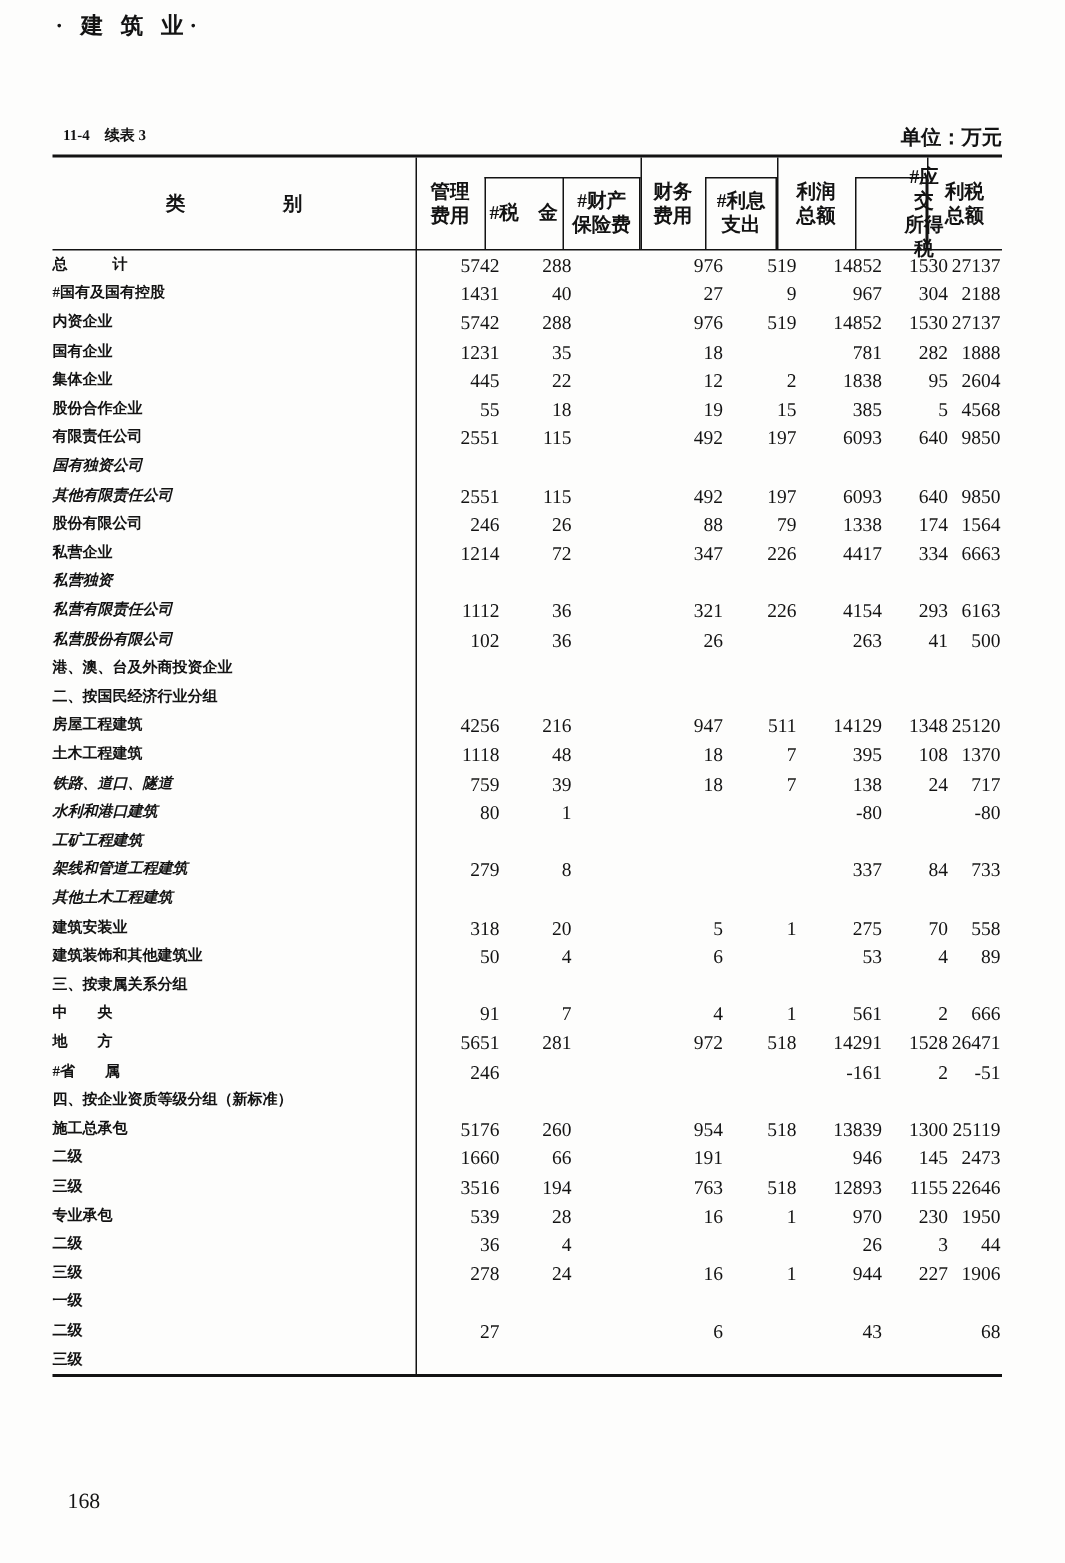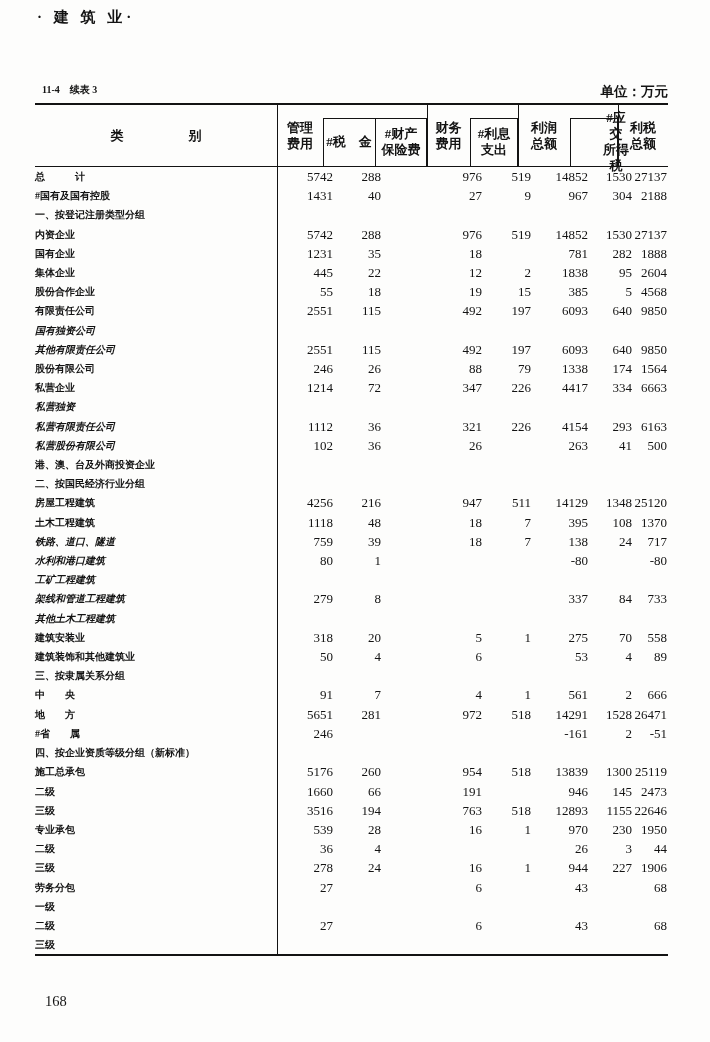--- a/index.html
+++ b/index.html
@@ -133,31 +133,20 @@
           <td class="num c0">1431</td>
           <td class="num c1">40</td>
           <td class="num c2"></td>
           <td class="num c3">27</td>
           <td class="num c4">9</td>
           <td class="num c5">967</td>
           <td class="num c6">304</td>
           <td class="num c7">2188</td>
         </tr>
         <tr>
-          <td class="cat i0">一、按登记注册类型分组</td>
-          <td class="num c0"></td>
-          <td class="num c1"></td>
-          <td class="num c2"></td>
-          <td class="num c3"></td>
-          <td class="num c4"></td>
-          <td class="num c5"></td>
-          <td class="num c6"></td>
-          <td class="num c7"></td>
-        </tr>
-        <tr>
           <td class="cat i2">内资企业</td>
           <td class="num c0">5742</td>
           <td class="num c1">288</td>
           <td class="num c2"></td>
           <td class="num c3">976</td>
           <td class="num c4">519</td>
           <td class="num c5">14852</td>
           <td class="num c6">1530</td>
           <td class="num c7">27137</td>
         </tr>
@@ -518,31 +507,20 @@
           <td class="num c0">278</td>
           <td class="num c1">24</td>
           <td class="num c2"></td>
           <td class="num c3">16</td>
           <td class="num c4">1</td>
           <td class="num c5">944</td>
           <td class="num c6">227</td>
           <td class="num c7">1906</td>
         </tr>
         <tr>
-          <td class="cat i2">劳务分包</td>
-          <td class="num c0">27</td>
-          <td class="num c1"></td>
-          <td class="num c2"></td>
-          <td class="num c3">6</td>
-          <td class="num c4"></td>
-          <td class="num c5">43</td>
-          <td class="num c6"></td>
-          <td class="num c7">68</td>
-        </tr>
-        <tr>
           <td class="cat i3">一级</td>
           <td class="num c0"></td>
           <td class="num c1"></td>
           <td class="num c2"></td>
           <td class="num c3"></td>
           <td class="num c4"></td>
           <td class="num c5"></td>
           <td class="num c6"></td>
           <td class="num c7"></td>
         </tr>

